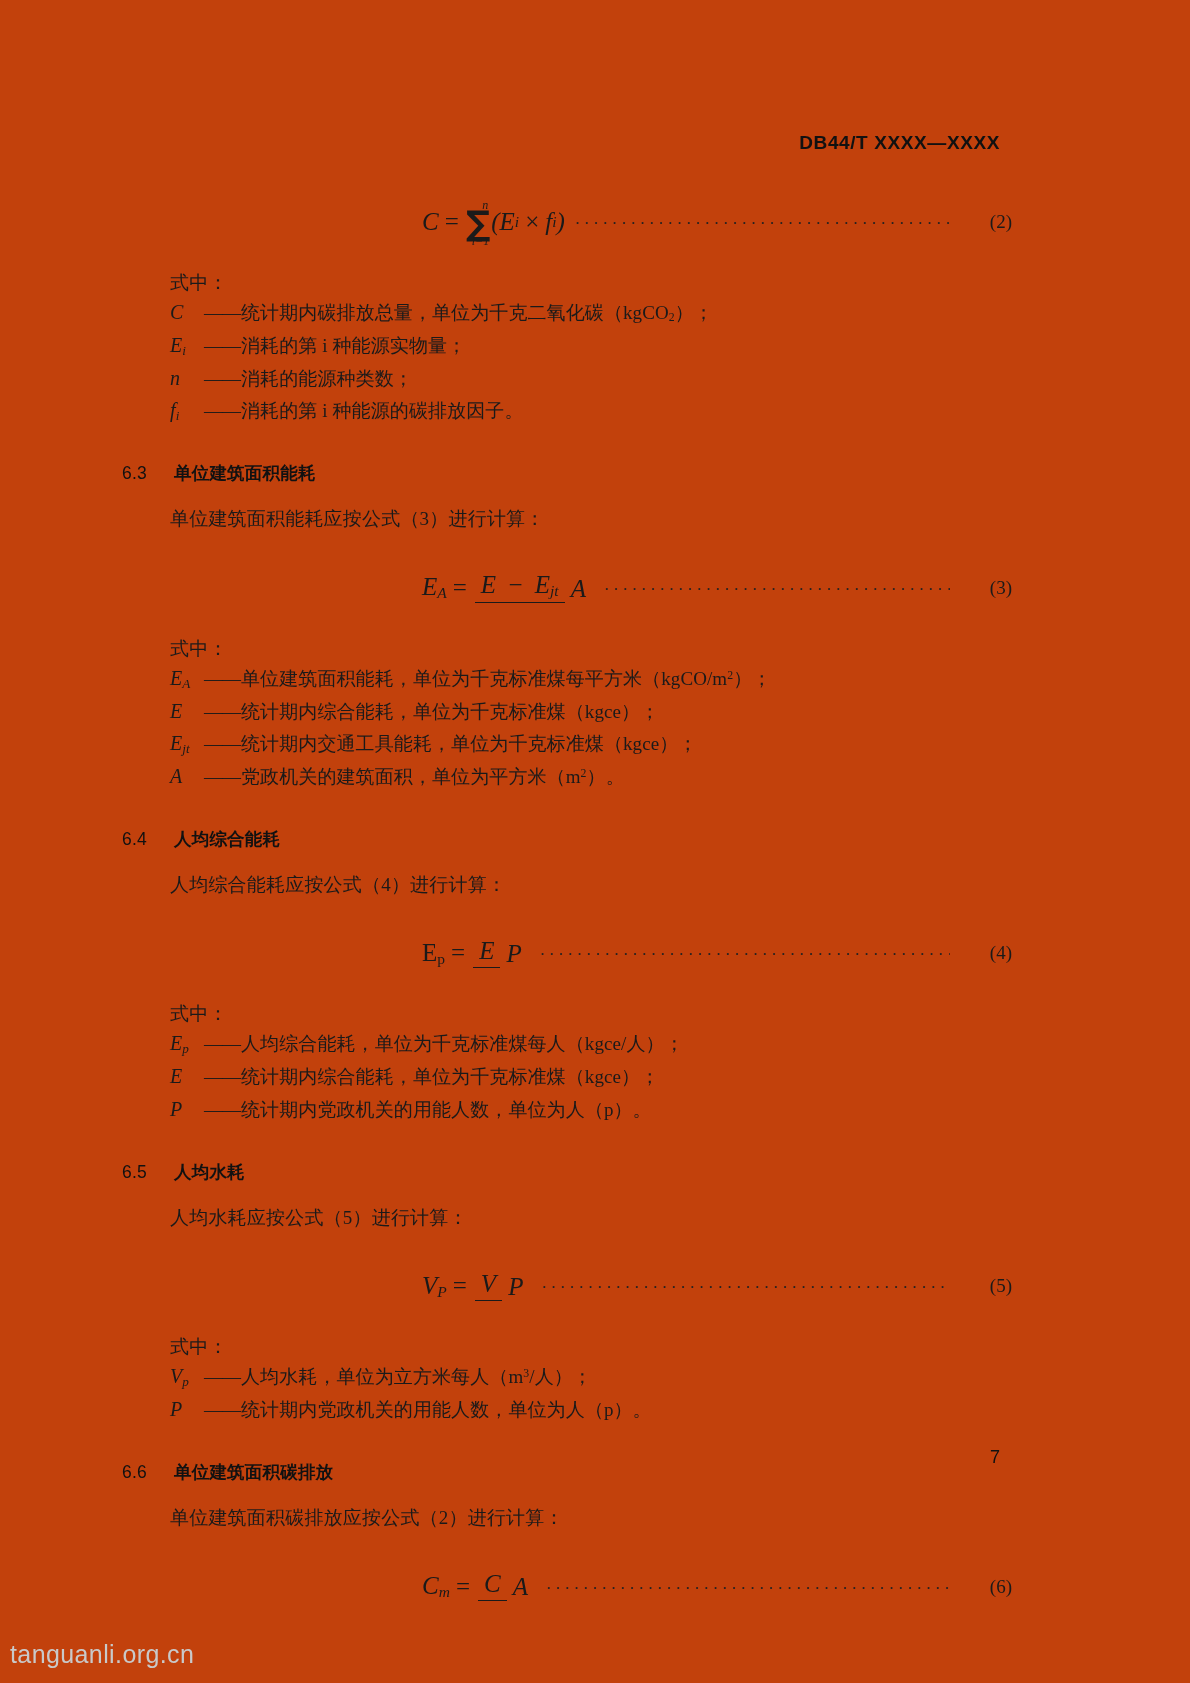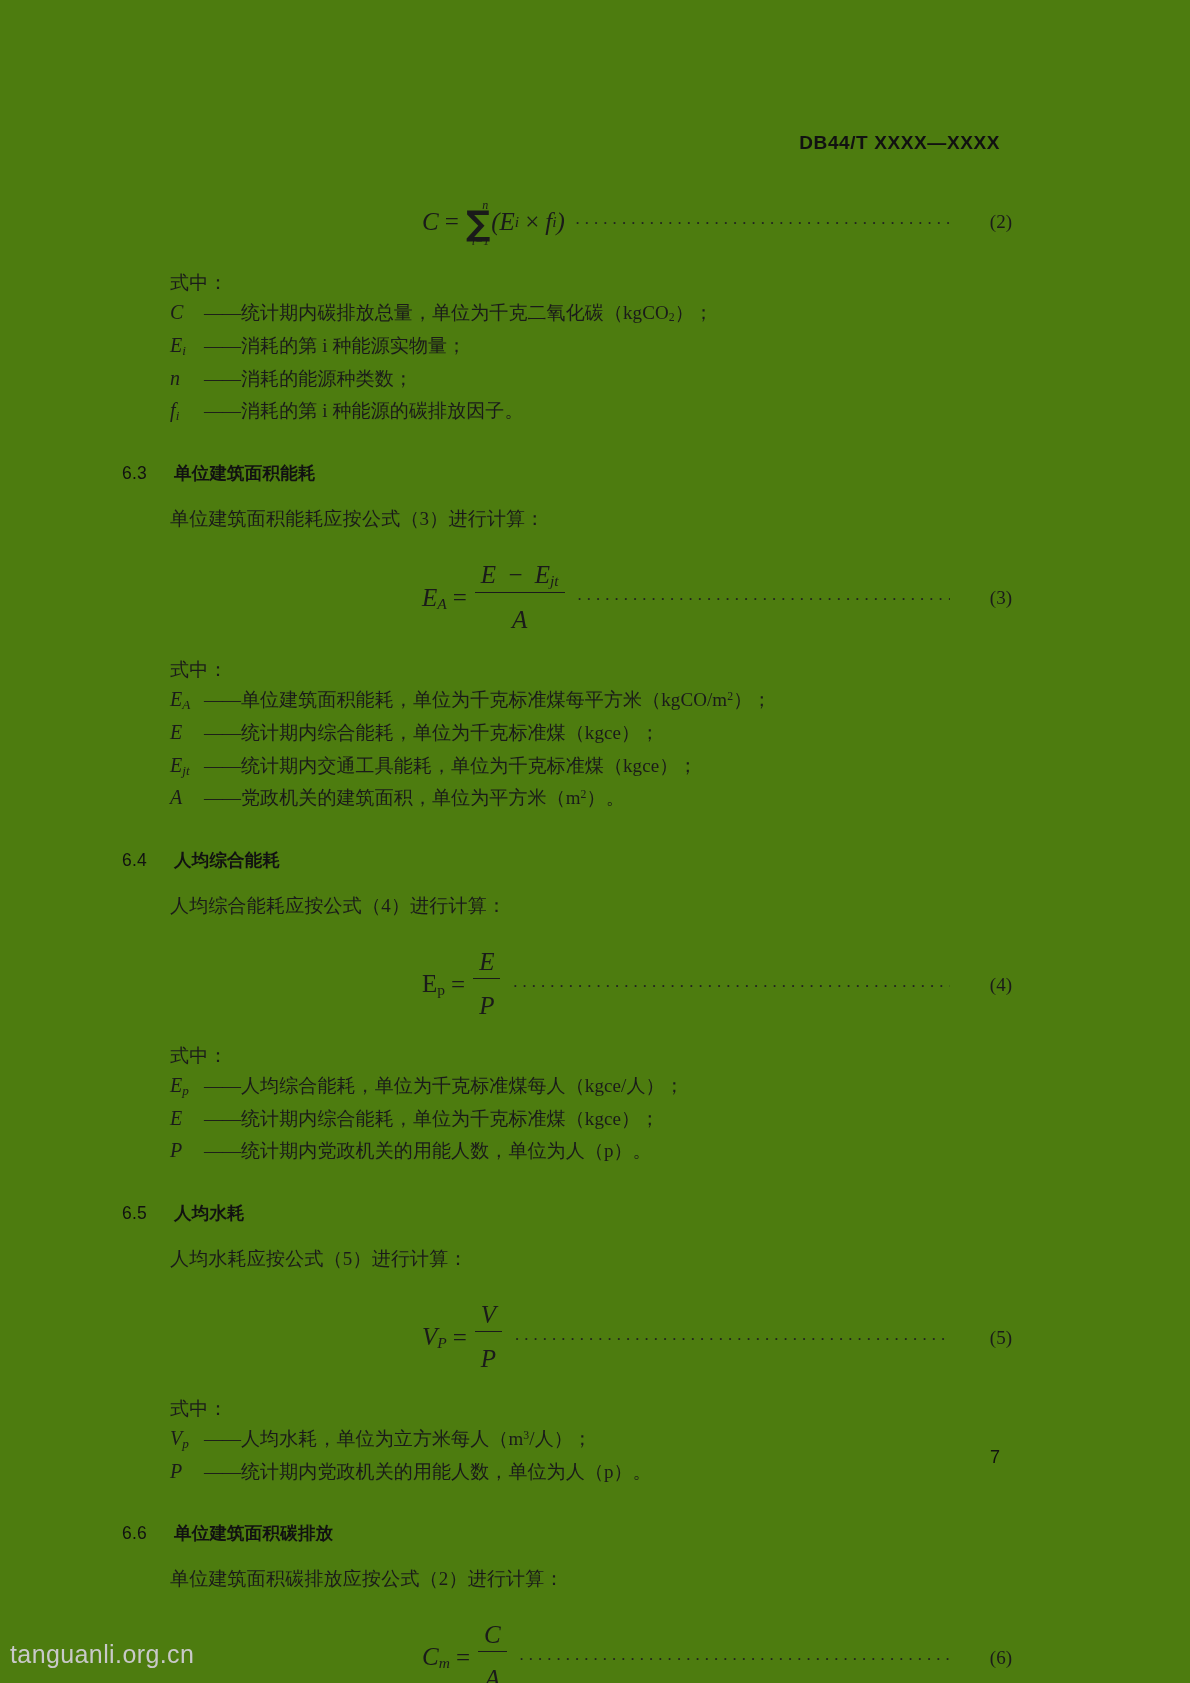--- a/index.html
+++ b/index.html
@@ -4,21 +4,21 @@
 <style>
   html, body {
     margin: 0;
     padding: 0;
     background: #ffffff;
   }
   .page {
     position: relative;
     width: 1190px;
     height: 1683px;
-    background: #4d7c0f;
+    background: #c2410c;
     font-family: "Liberation Serif", "DejaVu Serif", serif;
     color: #1a1a1a;
     overflow: hidden;
   }
 
   
   .page-header {
     position: absolute;
     top: 132px;
     left: 0;
@@ -135,27 +135,26 @@
     min-width: 52px;
     text-align: right;
   }
 
   
   .mvar { font-style: italic; }
   .mvar sub { font-style: italic; font-size: 0.62em; vertical-align: -0.22em; }
   .op { margin: 0 6px; font-style: normal; }
   .frac {
     display: inline-flex;
-    flex-direction: column;
-    align-items: center;
+    flex-direction: row;
+    align-items: flex-end;
     vertical-align: middle;
     margin: 0 2px;
     position: relative;
     top: -1px;
-    gap: 11px;
   }
   .frac .num-part {
     padding: 0 6px 2px 6px;
     border-bottom: 1.4px solid #1a1a1a;
     font-size: 25px;
   }
   .frac .den-part {
     padding: 2px 6px 0 6px;
     font-size: 25px;
   }

